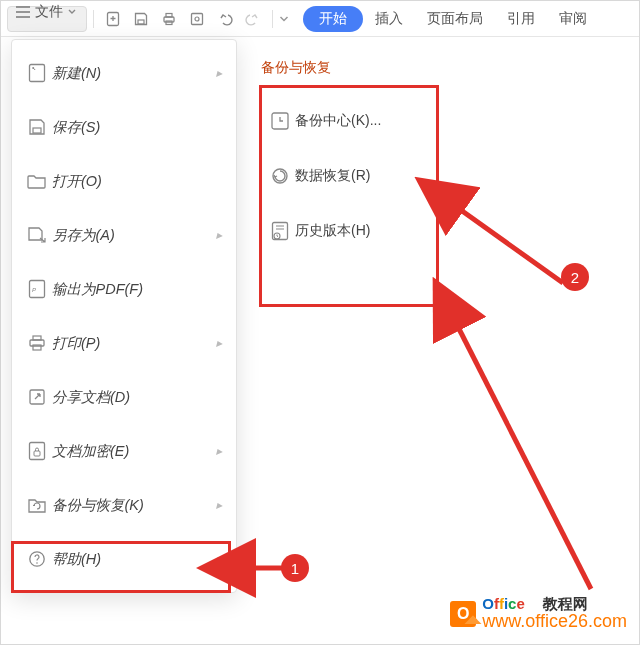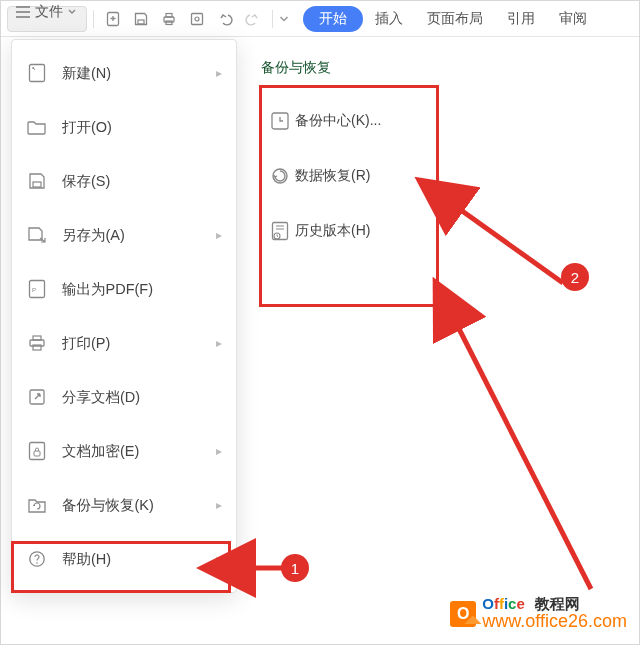--- a/index.html
+++ b/index.html
@@ -73,24 +73,25 @@
     border:1px solid #e2e2e2;
     border-radius:4px;
     box-shadow: 0 6px 24px rgba(0,0,0,.12);
     padding:6px 0;
   }
   .menu-item {
     height:54px;
     display:flex;
     align-items:center;
     padding:0 14px;
-    gap:14px;
+    gap:4px;
     cursor:pointer;
     position:relative;
     color:#555;
+    font-style:italic;
   }
   .menu-item .mi-icon {
     width:22px; display:flex; justify-content:center; color:#888;
   }
   .menu-item .mi-label { flex:1; font-size:14.5px; color:#444;}
   .menu-item .mi-arrow { color:#bbb; font-size:12px;}
   .menu-item.highlight {
     
   }
   .anno-box-menu {
@@ -101,21 +102,21 @@
     pointer-events:none;
     z-index:30;
   }
   
   .submenu {
     position:absolute;
     left:254px; top:58px;
     width:370px;
   }
   .submenu-title {
-    font-size:14px; color:#14532d; margin:0 0 10px 6px;
+    font-size:14px; color:#c2410c; margin:0 0 10px 6px;
   }
   .sub-list {
     padding:6px 0;
     position:relative;
   }
   .sub-item {
     height:55px;
     display:flex; align-items:center;
     gap:4px;
     padding:0 14px;
@@ -163,21 +164,21 @@
   }
   .wm-logo::after{
     content:""; position:absolute; right:-3px; bottom:-3px;
     border:6px solid transparent; border-left-color:#ff9a33; border-top-color:#ff9a33;
     transform:rotate(45deg);
   }
   .wm-text { display:flex; flex-direction:column; line-height:1.1;}
   .wm-line1 { font-size:15px; font-weight:600;}
   .wm-line1 .c1{color:#0b68c1;} .wm-line1 .c2{color:#e03b2b;} .wm-line1 .c3{color:#f5a300;}
   .wm-line1 .c4{color:#0b68c1;} .wm-line1 .c5{color:#19a24b;} .wm-line1 .c6{color:#e03b2b;}
-  .wm-line1 .cn{color:#333; font-weight:600; margin-left:10px;}
+  .wm-line1 .cn{color:#333; font-weight:600; margin-left:18px;}
   .wm-line2 { font-size:18px; color:#ff7a00; font-weight:500;}
 </style>
 </head>
 <body>
 
 <div class="app">
 
   <div class="topbar">
     <div class="file-btn">
       <span class="hamburger">
@@ -253,34 +254,34 @@
             <rect x="1.5" y="1.5" width="15" height="17" rx="1.5" fill="none" stroke="#888" stroke-width="1.3"></rect>
             <circle cx="5.2" cy="5" r="1" fill="#888"></circle>
             <path d="M5.2 5l2 2" stroke="#888"></path>
           </svg>
       </span>
       <span class="mi-label">新建(N)</span>
       <span class="mi-arrow">▸</span>
     </div>
     <div class="menu-item">
       <span class="mi-icon">
-        <svg width="20" height="16" viewBox="0 0 20 16">
-            <path d="M2 3h5l2 2h9v9a1 1 0 0 1-1 1H2a1 1 0 0 1-1-1V4a1 1 0 0 1 1-1z" fill="none" stroke="#888" stroke-width="1.3"></path>
-          </svg>
-      </span>
-      <span class="mi-label">打开(O)</span>
-    </div>
-    <div class="menu-item">
-      <span class="mi-icon">
         <svg width="18" height="18" viewBox="0 0 18 18">
             <path d="M2 2h11l3 3v11H2z" fill="none" stroke="#888" stroke-width="1.3"></path>
             <rect x="5" y="10" width="8" height="5" fill="none" stroke="#888" stroke-width="1.2"></rect>
           </svg>
       </span>
       <span class="mi-label">保存(S)</span>
+    </div>
+    <div class="menu-item">
+      <span class="mi-icon">
+        <svg width="20" height="16" viewBox="0 0 20 16">
+            <path d="M2 3h5l2 2h9v9a1 1 0 0 1-1 1H2a1 1 0 0 1-1-1V4a1 1 0 0 1 1-1z" fill="none" stroke="#888" stroke-width="1.3"></path>
+          </svg>
+      </span>
+      <span class="mi-label">打开(O)</span>
     </div>
     <div class="menu-item">
       <span class="mi-icon">
         <svg width="20" height="18" viewBox="0 0 20 18">
             <path d="M2 2h10l3 3v9H2z" fill="none" stroke="#888" stroke-width="1.3"></path>
             <path d="M13 12l5 4M18 12v4h-4" stroke="#888" stroke-width="1.2" fill="none"></path>
           </svg>
       </span>
       <span class="mi-label">另存为(A)</span>
       <span class="mi-arrow">▸</span>

